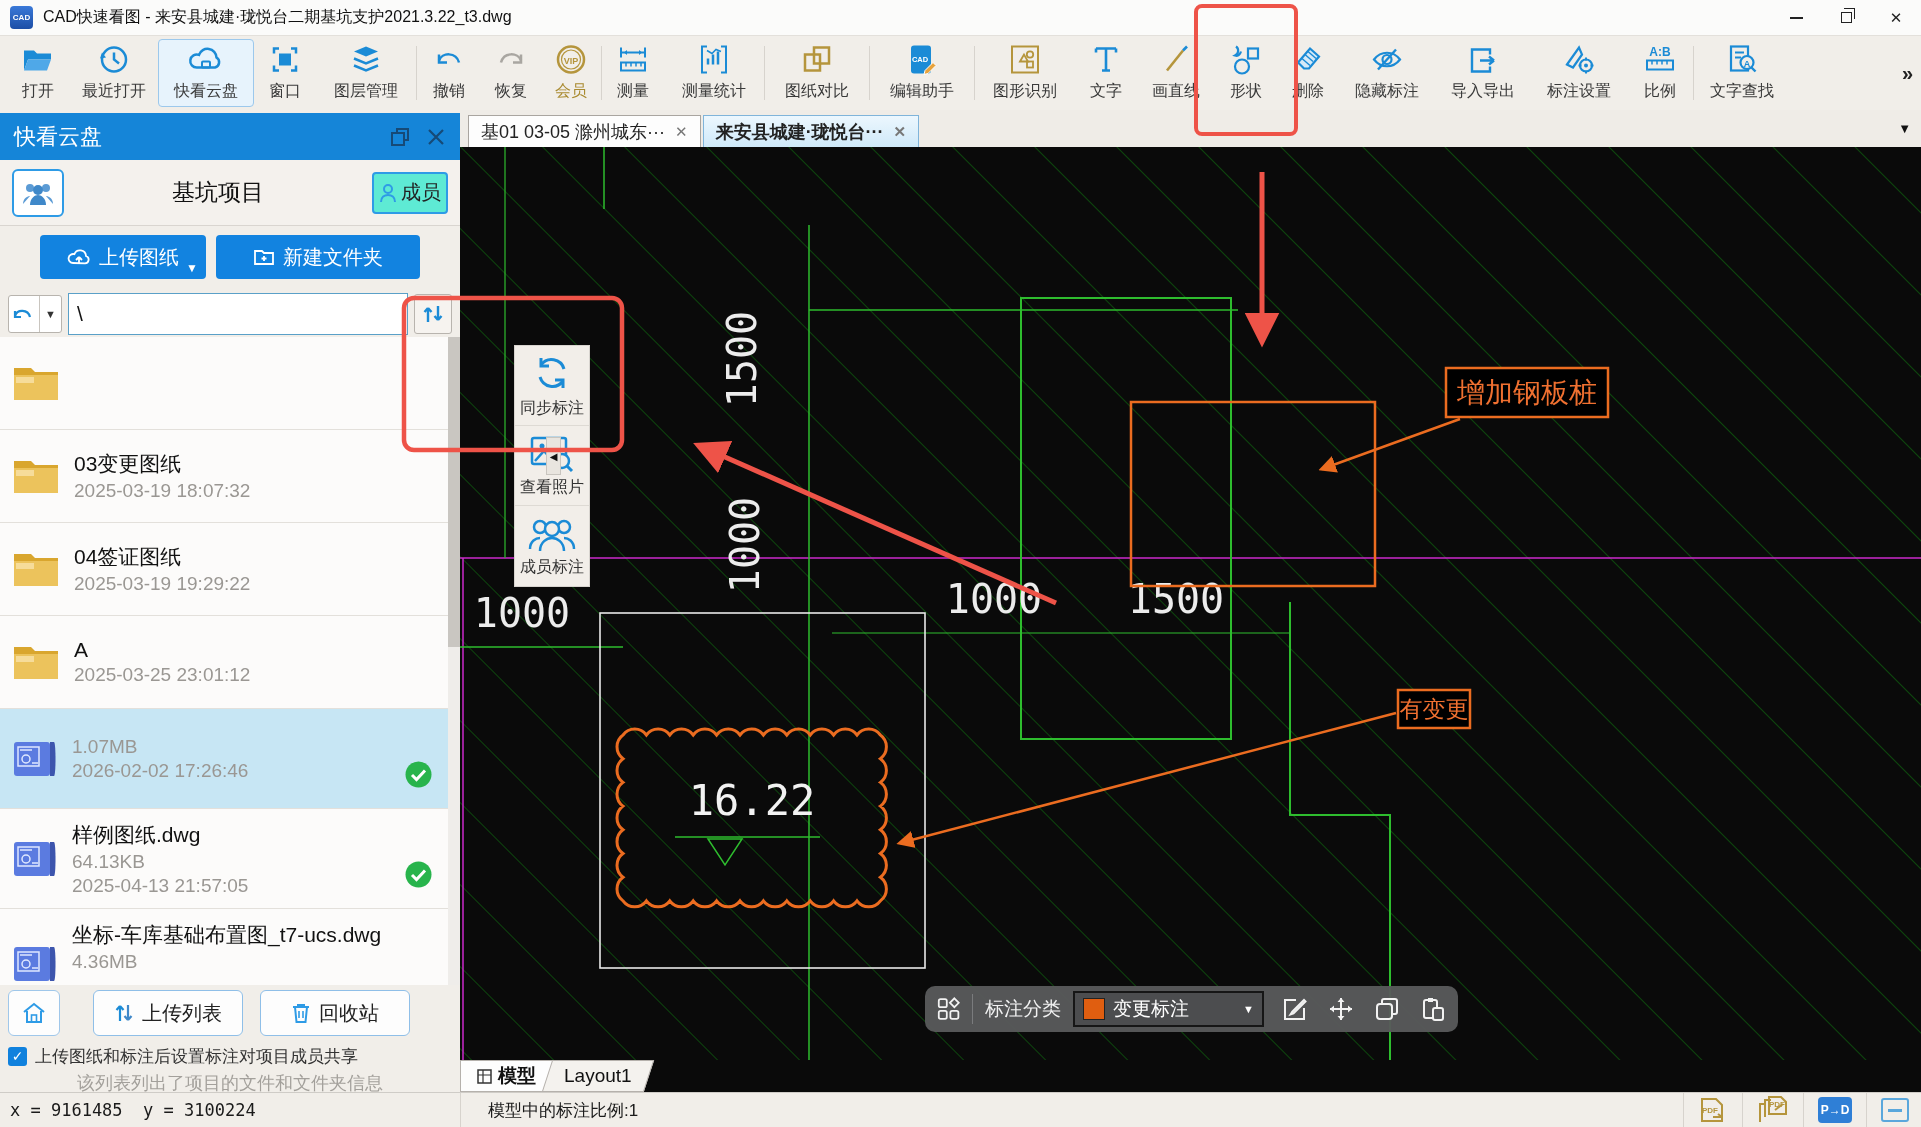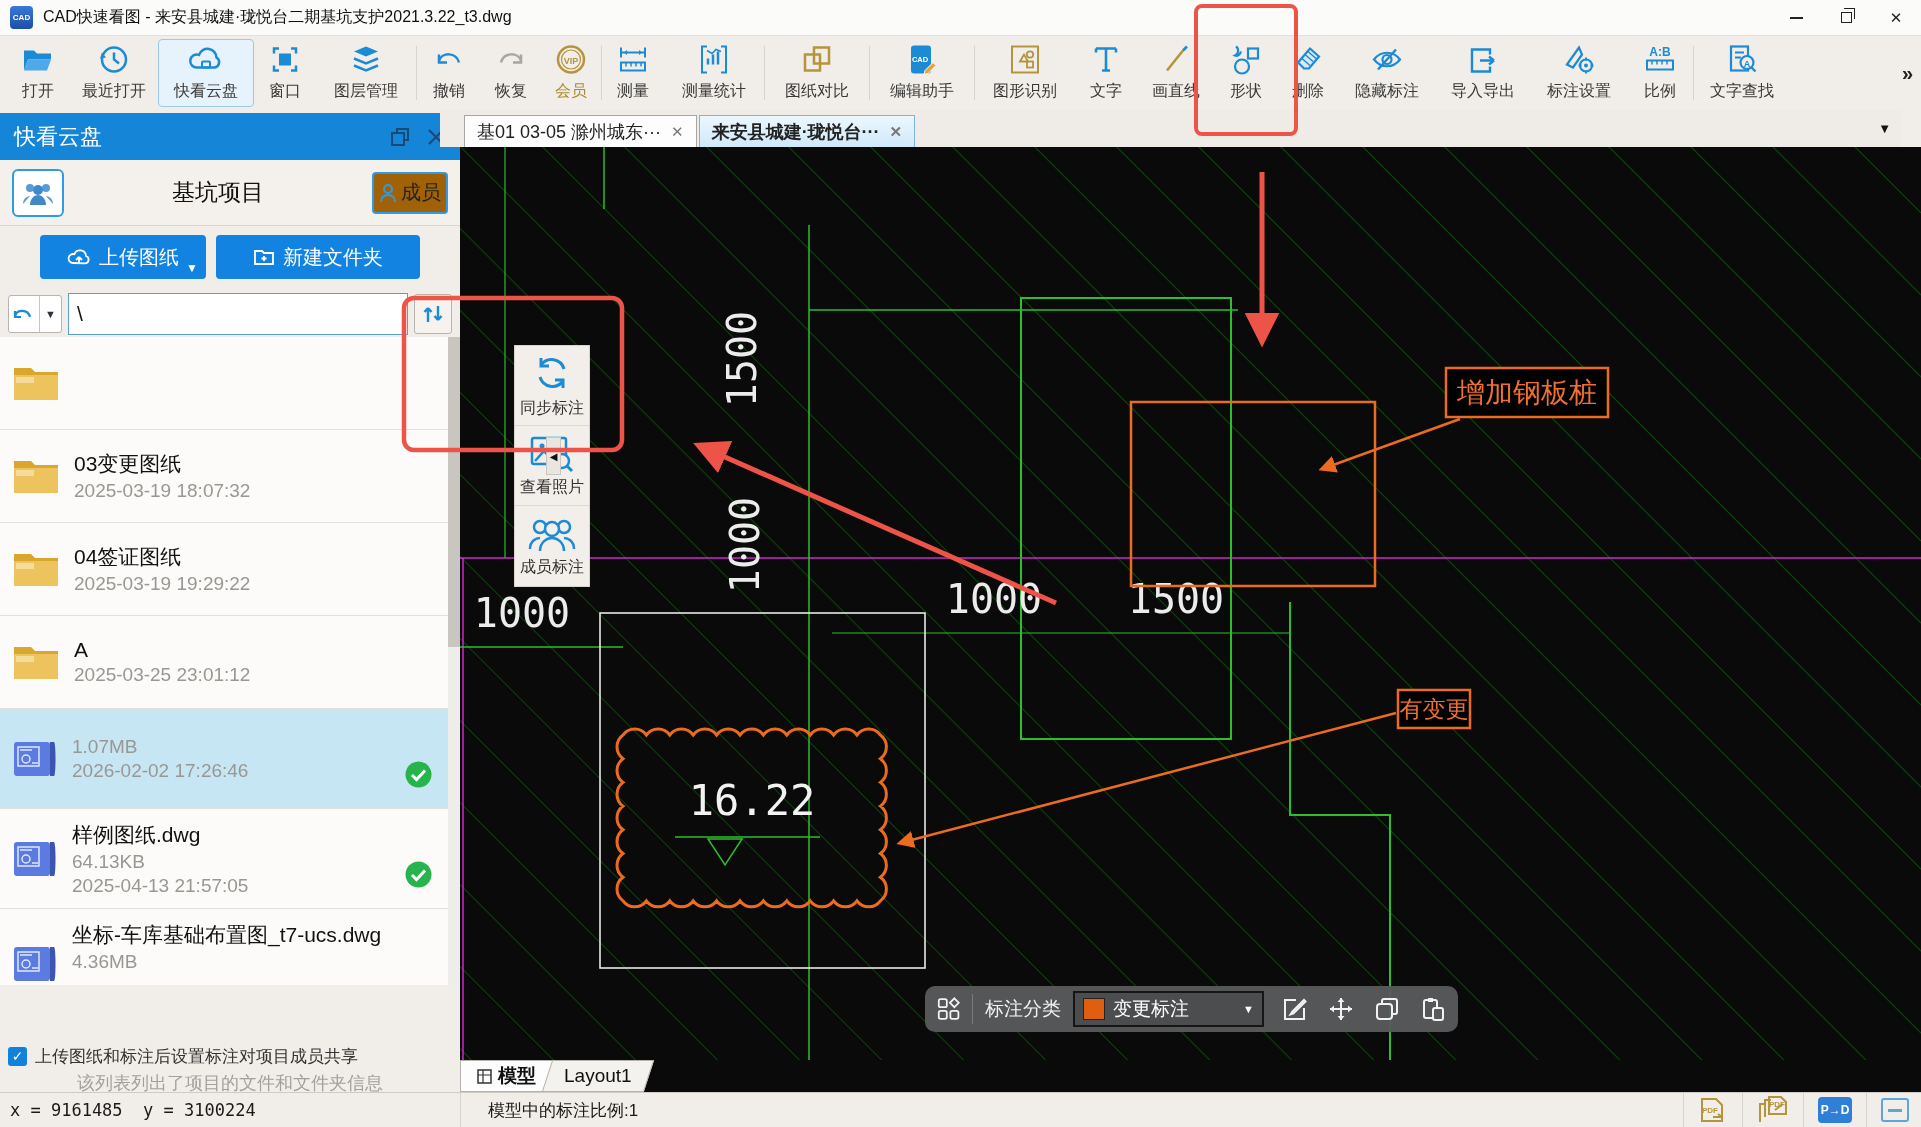--- a/index.html
+++ b/index.html
@@ -29,21 +29,21 @@
   .redbox1 { position:absolute; left:50%; transform:translateX(-50%); top:-36px; width:104px; height:132px; border:4px solid #ee5348; border-radius:8px; z-index:70; pointer-events:none; }
 
   
   .sidebar { position:absolute; left:0; top:110px; width:460px; height:982px; background:#f1eee9; }
   .sheader { position:absolute; left:0; top:3px; width:460px; height:47px; background:#1585d8; display:flex; align-items:center; color:#fff; }
   .sheader .ptitle { font-size:22px; margin-left:14px; }
   .sheader .hicons { margin-left:auto; margin-right:14px; display:flex; gap:16px; align-items:center; }
   .sproject { position:absolute; left:0; top:50px; width:460px; height:66px; background:#f4f1ed; border-bottom:1px solid #d9d5d0; display:flex; align-items:center; }
   .peoplebtn { width:52px; height:48px; margin-left:12px; background:#fff; border:2px solid #2e9be6; border-radius:6px; display:flex; align-items:center; justify-content:center; }
   .projname { flex:1; text-align:center; font-size:23px; color:#111; }
-  .memberbtn { width:76px; height:42px; margin-right:12px; background:#a16207; border:2px solid #2e9be6; border-radius:4px; display:flex; align-items:center; justify-content:center; gap:4px; font-size:20px; color:#222; }
+  .memberbtn { width:76px; height:42px; margin-right:12px; background:#5eead4; border:2px solid #2e9be6; border-radius:4px; display:flex; align-items:center; justify-content:center; gap:4px; font-size:20px; color:#222; }
   .sactions { position:absolute; left:0; top:116px; width:460px; height:62px; display:flex; align-items:center; justify-content:center; gap:10px; }
   .bluebtn { height:44px; background:#1283e0; border-radius:4px; color:#fff; font-size:20px; display:flex; align-items:center; justify-content:center; gap:8px; position:relative; }
   .bluebtn.upload { width:166px; }
   .bluebtn.newfolder { width:204px; }
   .bluebtn .caret { position:absolute; right:8px; bottom:4px; font-size:12px; }
   .spath { position:absolute; left:0; top:178px; width:460px; height:52px; display:flex; align-items:center; padding:0 8px; gap:6px; }
   .backbtn { width:54px; height:38px; background:#fff; border:1px solid #b8b4ae; border-radius:3px; display:flex; align-items:center; }
   .backbtn .bsep { width:1px; height:36px; background:#c9c5bf; margin-left:4px; }
   .backbtn .bcaret { flex:1; text-align:center; font-size:11px; color:#333; }
   .pathinput { flex:1; height:42px; border:1px solid #5aa0c8; background:#fff; font-size:21px; padding-left:8px; font-family:"Liberation Sans",sans-serif; color:#111; }
@@ -68,21 +68,21 @@
   .homebtn { width:52px; height:46px; margin-left:8px; background:#fdfdfd; border:1.5px solid #9fc7ea; border-radius:6px; display:flex; align-items:center; justify-content:center; }
   .whitebtn { width:150px; height:46px; background:#fdfdfd; border:1.5px solid #8fbfe8; border-radius:6px; display:flex; align-items:center; justify-content:center; gap:8px; font-size:20px; color:#222; }
   .whitebtn.u { margin-left:33px; }
   .whitebtn.r { margin-left:17px; }
   .sshare { position:absolute; left:0; top:931px; width:460px; height:30px; display:flex; align-items:center; padding-left:8px; gap:8px; }
   .checkbox { width:19px; height:19px; background:#1081dd; border-radius:3px; color:#fff; font-size:14px; display:flex; align-items:center; justify-content:center; }
   .sharetext { font-size:17px; color:#333; }
   .sinfo { position:absolute; left:0; top:961px; width:460px; text-align:center; font-size:18px; color:#a3a09b; }
 
   
-  .doctabs { position:absolute; left:440px; top:110px; width:1461px; height:37px; background:#efece7; display:flex; align-items:flex-end; padding-left:24px; }
+  .doctabs { position:absolute; left:460px; top:110px; width:1461px; height:37px; background:#efece7; display:flex; align-items:flex-end; padding-left:8px; }
   .dtab { height:32px; display:flex; align-items:center; gap:10px; padding:0 12px; font-size:18px; color:#222; background:#fdfdfd; border:1px solid #a9a5a0; border-bottom:none; }
   .dtab .tclose { color:#777; font-size:15px; }
   .dtab.active { background:linear-gradient(#ecf7fe,#cfe9f9); border-color:#7fb4da; font-weight:bold; margin-left:2px; }
   .dtabcaret { margin-left:auto; margin-right:10px; align-self:center; font-size:13px; color:#111; }
 
   
   .canvas { position:absolute; left:460px; top:147px; width:1461px; height:945px; background:#0a0a0a; }
   .floattb { position:absolute; left:10px; top:198px; width:76px; background:#f2eee9; border:1px solid #d8d4cf; z-index:30;margin-left:44px; }
   .fbtn { height:80px; display:flex; flex-direction:column; align-items:center; justify-content:center; gap:4px; border-bottom:1px solid #dedad4; }
   .fbtn:last-child { border-bottom:none; }
@@ -470,20 +470,44 @@
       <div class="fmeta">
         <div class="fname">坐标-车库基础布置图_t7-ucs.dwg</div>
         <div class="fsize">4.36MB</div>
       </div>
     </div>
   </div>
   <div class="scrolltrack">
       <div class="scrollthumb"></div>
     </div>
 
+  <div class="sfootbtns">
+    <div class="homebtn">
+      <svg width="26" height="24" viewBox="0 0 26 24">
+          <path d="M3 11L13 3l10 8" fill="none" stroke="#2e9be6" stroke-width="2"></path>
+          <path d="M6 10v11h14V10" fill="none" stroke="#2e9be6" stroke-width="2"></path>
+          <rect x="10.5" y="14" width="5" height="7" fill="none" stroke="#2e9be6" stroke-width="1.6"></rect>
+        </svg>
+    </div>
+    <div class="whitebtn u">
+      <svg width="20" height="22" viewBox="0 0 20 22">
+          <path d="M6 19V4M6 4L2.5 8M6 4l3.5 4" stroke="#1b8bd6" stroke-width="2.2" fill="none"></path>
+          <path d="M14 3v15M14 18l-3.5-4M14 18l3.5-4" stroke="#3f88c9" stroke-width="2.2" fill="none"></path>
+        </svg>
+      <span>上传列表</span>
+    </div>
+    <div class="whitebtn r">
+      <svg width="20" height="22" viewBox="0 0 20 22">
+          <path d="M2 5h16M7 5V3h6v2" fill="none" stroke="#2e9be6" stroke-width="2"></path>
+          <path d="M4 5l1.5 15h9L16 5" fill="none" stroke="#2e9be6" stroke-width="2"></path>
+          <path d="M8 9v7M12 9v7" stroke="#2e9be6" stroke-width="1.6"></path>
+        </svg>
+      <span>回收站</span>
+    </div>
+  </div>
   <div class="sshare">
     <div class="checkbox">✓</div>
     <span class="sharetext">上传图纸和标注后设置标注对项目成员共享</span>
   </div>
   <div class="sinfo">该列表列出了项目的文件和文件夹信息</div>
 </div>
 
 <div class="doctabs">
   <div class="dtab">
     <span>基01 03-05 滁州城东···</span>

